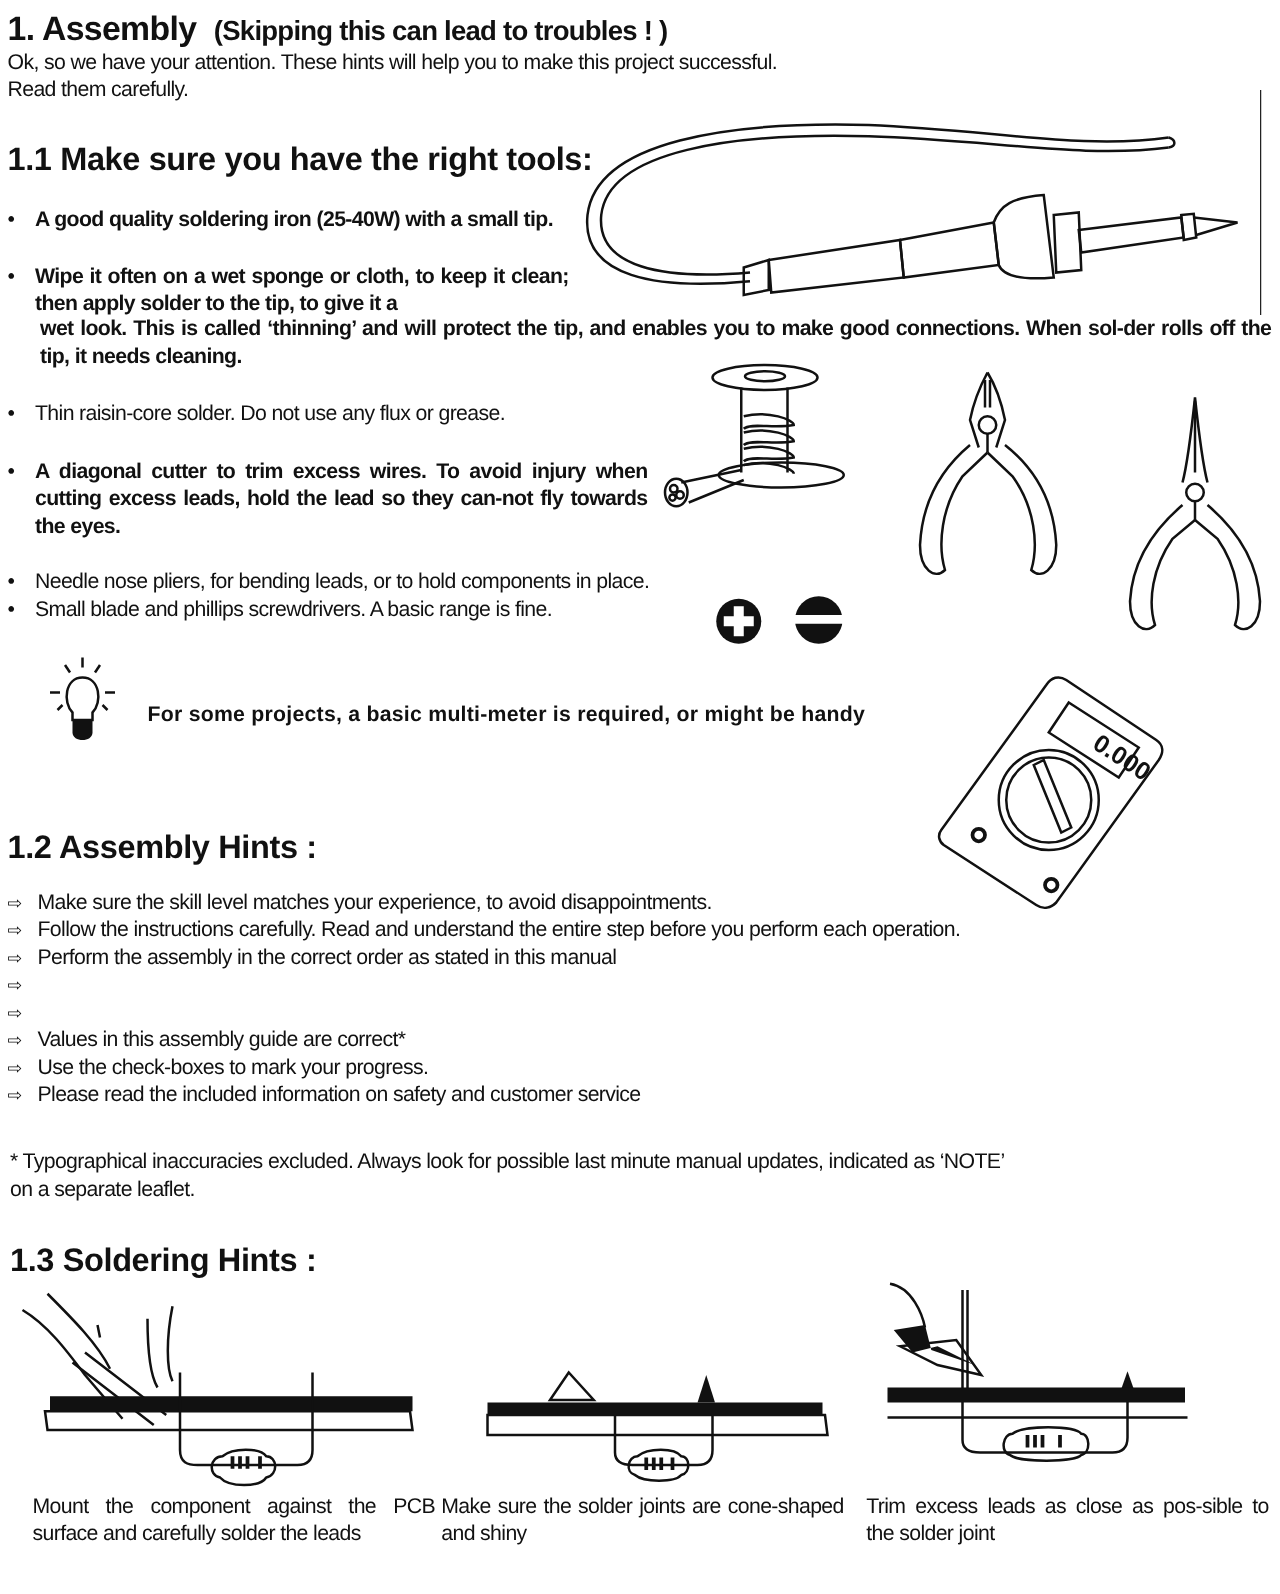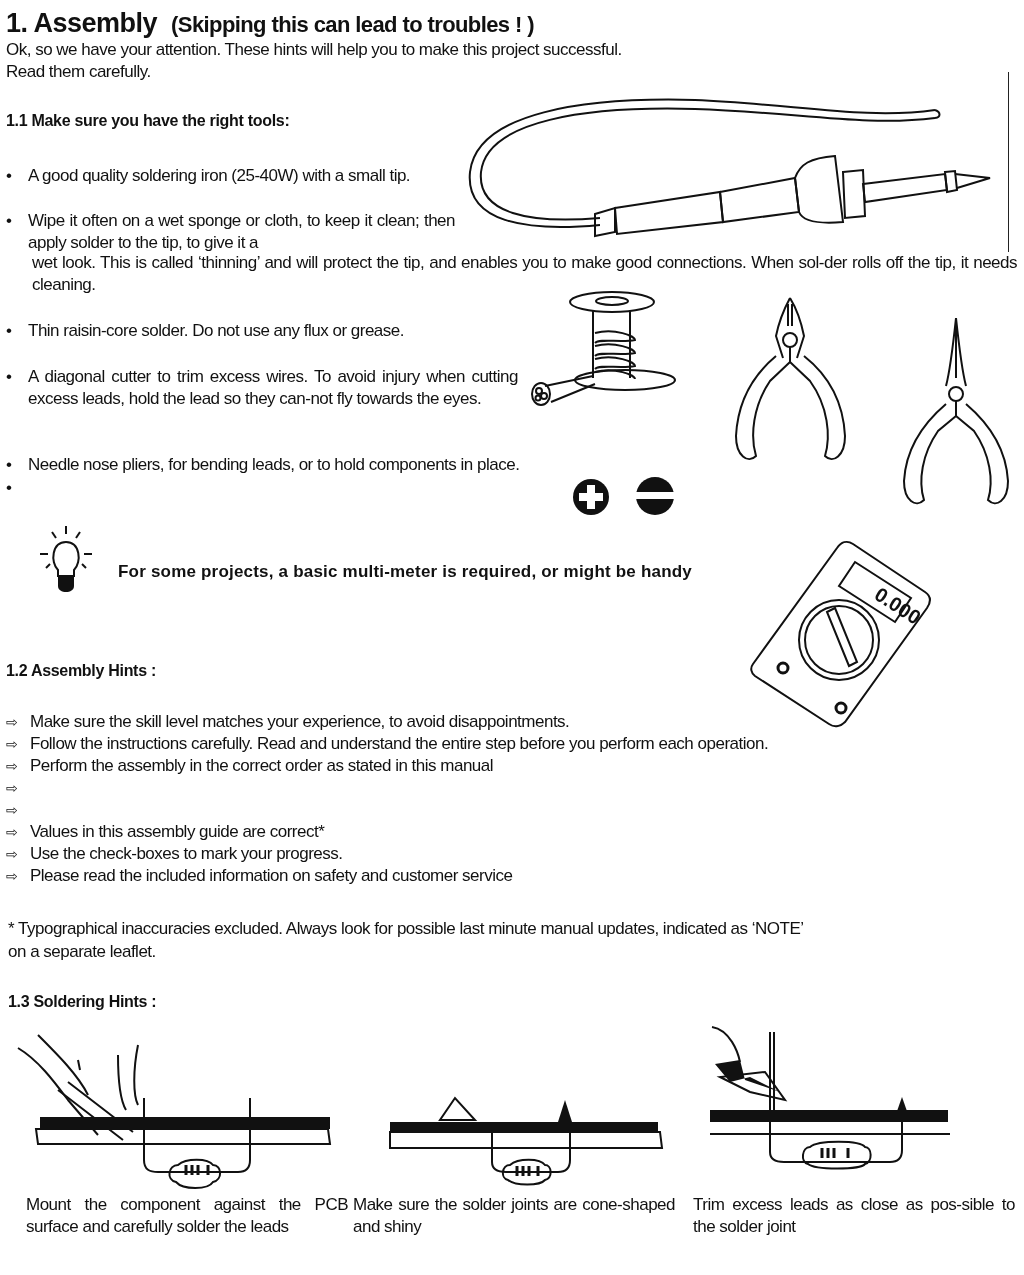--- a/index.html
+++ b/index.html
@@ -2,24 +2,24 @@
 <html><head>
 <meta charset="utf-8">
 <style>
   html, body { margin: 0; padding: 0; background: #ffffff; }
   body { width: 1024px; height: 1275px; position: relative; overflow: hidden;
          font-family: "Liberation Sans", sans-serif; color: #111; }
   .abs { position: absolute; }
   .txt { font-size: 17px; line-height: 22px; letter-spacing: -0.5px; }
   .h1 { font-size: 27px; font-weight: bold; letter-spacing: -0.5px; }
   .h1 .sub { font-size: 22px; margin-left: 14px; letter-spacing: -0.6px; }
-  .h2 { font-size: 16px; font-weight: bold; letter-spacing: -0.3px; }
+  .h2 { font-size: 26px; font-weight: bold; letter-spacing: -0.3px; }
   .bul { display: flex; }
   .bul .dot { width: 28px; flex: none; padding-left: 6px; box-sizing: border-box; }
-  .just { text-align: justify; }
+  .just { text-align: justify; font-weight: bold; }
   .arrow-list { list-style: none; margin: 0; padding: 0; }
   .arrow-list li { display: flex; font-size: 17px; line-height: 22px; letter-spacing: -0.5px; }
   .arrow-list .ar { width: 30px; flex: none; padding-left: 6px; font-size: 14px; box-sizing: border-box; }
   .tip { font-size: 17px; font-weight: bold; line-height: 23px; letter-spacing: 0.2px; }
   .cap { font-size: 17px; line-height: 22px; letter-spacing: -0.5px; text-align: justify; }
   svg { position: absolute; overflow: visible; }
   svg * { vector-effect: non-scaling-stroke; }
 </style>
 </head>
 <body>
@@ -104,20 +104,21 @@
 <div class="abs txt bul" style="left:0; top:366px; width:518px;">
   <span class="dot">•</span>
   <span class="just">A diagonal cutter to trim excess wires.  To avoid injury when cutting excess leads, hold the lead so they can-not fly towards the eyes.</span>
 </div>
 <div class="abs txt bul" style="left:0; top:454px; width:700px;">
   <span class="dot">•</span>
   <span>Needle nose pliers, for bending leads, or to hold components in place.</span>
 </div>
 <div class="abs txt bul" style="left:0; top:477px; width:560px;">
   <span class="dot">•</span>
+  <span>Small blade and phillips screwdrivers.  A basic range is fine.</span>
 </div>
 
 <svg style="left:572px; top:478px;" width="40" height="38">
   <circle cx="19" cy="19" r="18" fill="#111"></circle>
   <rect x="15" y="7" width="8" height="24" fill="#fff"></rect>
   <rect x="7" y="15" width="24" height="8" fill="#fff"></rect>
 </svg>
 <svg style="left:635px; top:476px;" width="40" height="40">
   <circle cx="20" cy="20" r="19" fill="#111"></circle>
   <rect x="0" y="16" width="40" height="7" fill="#fff"></rect>

